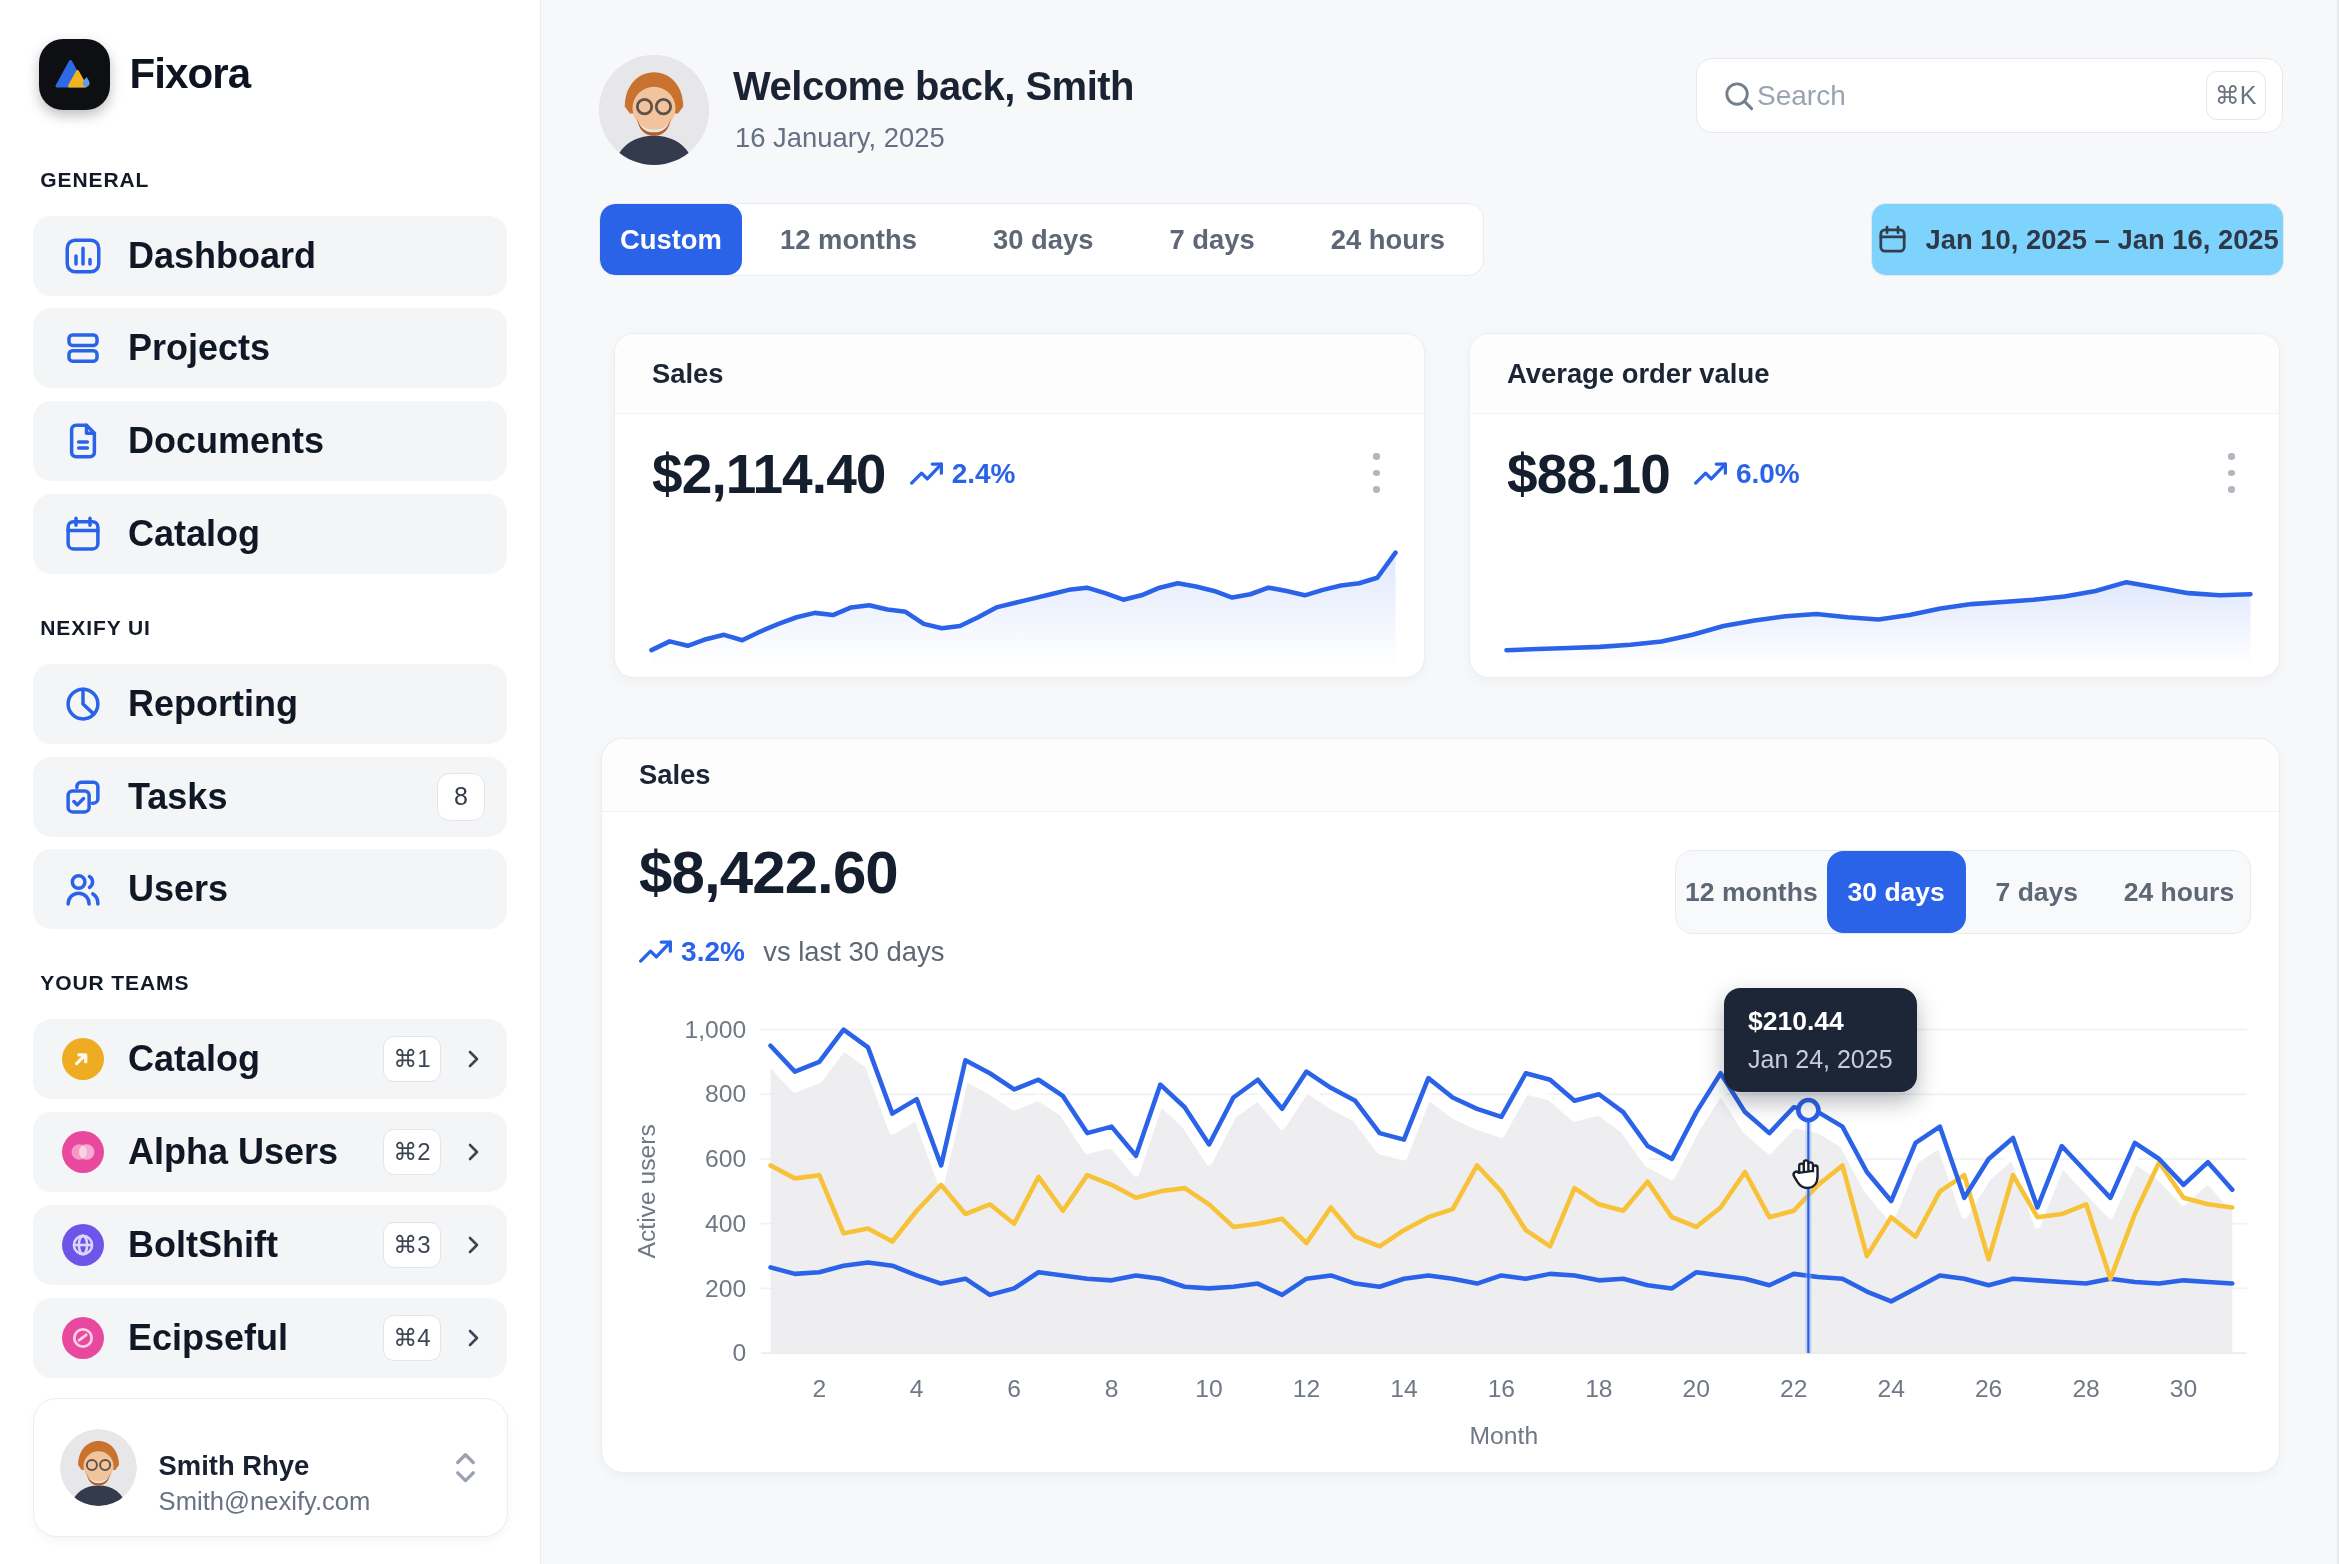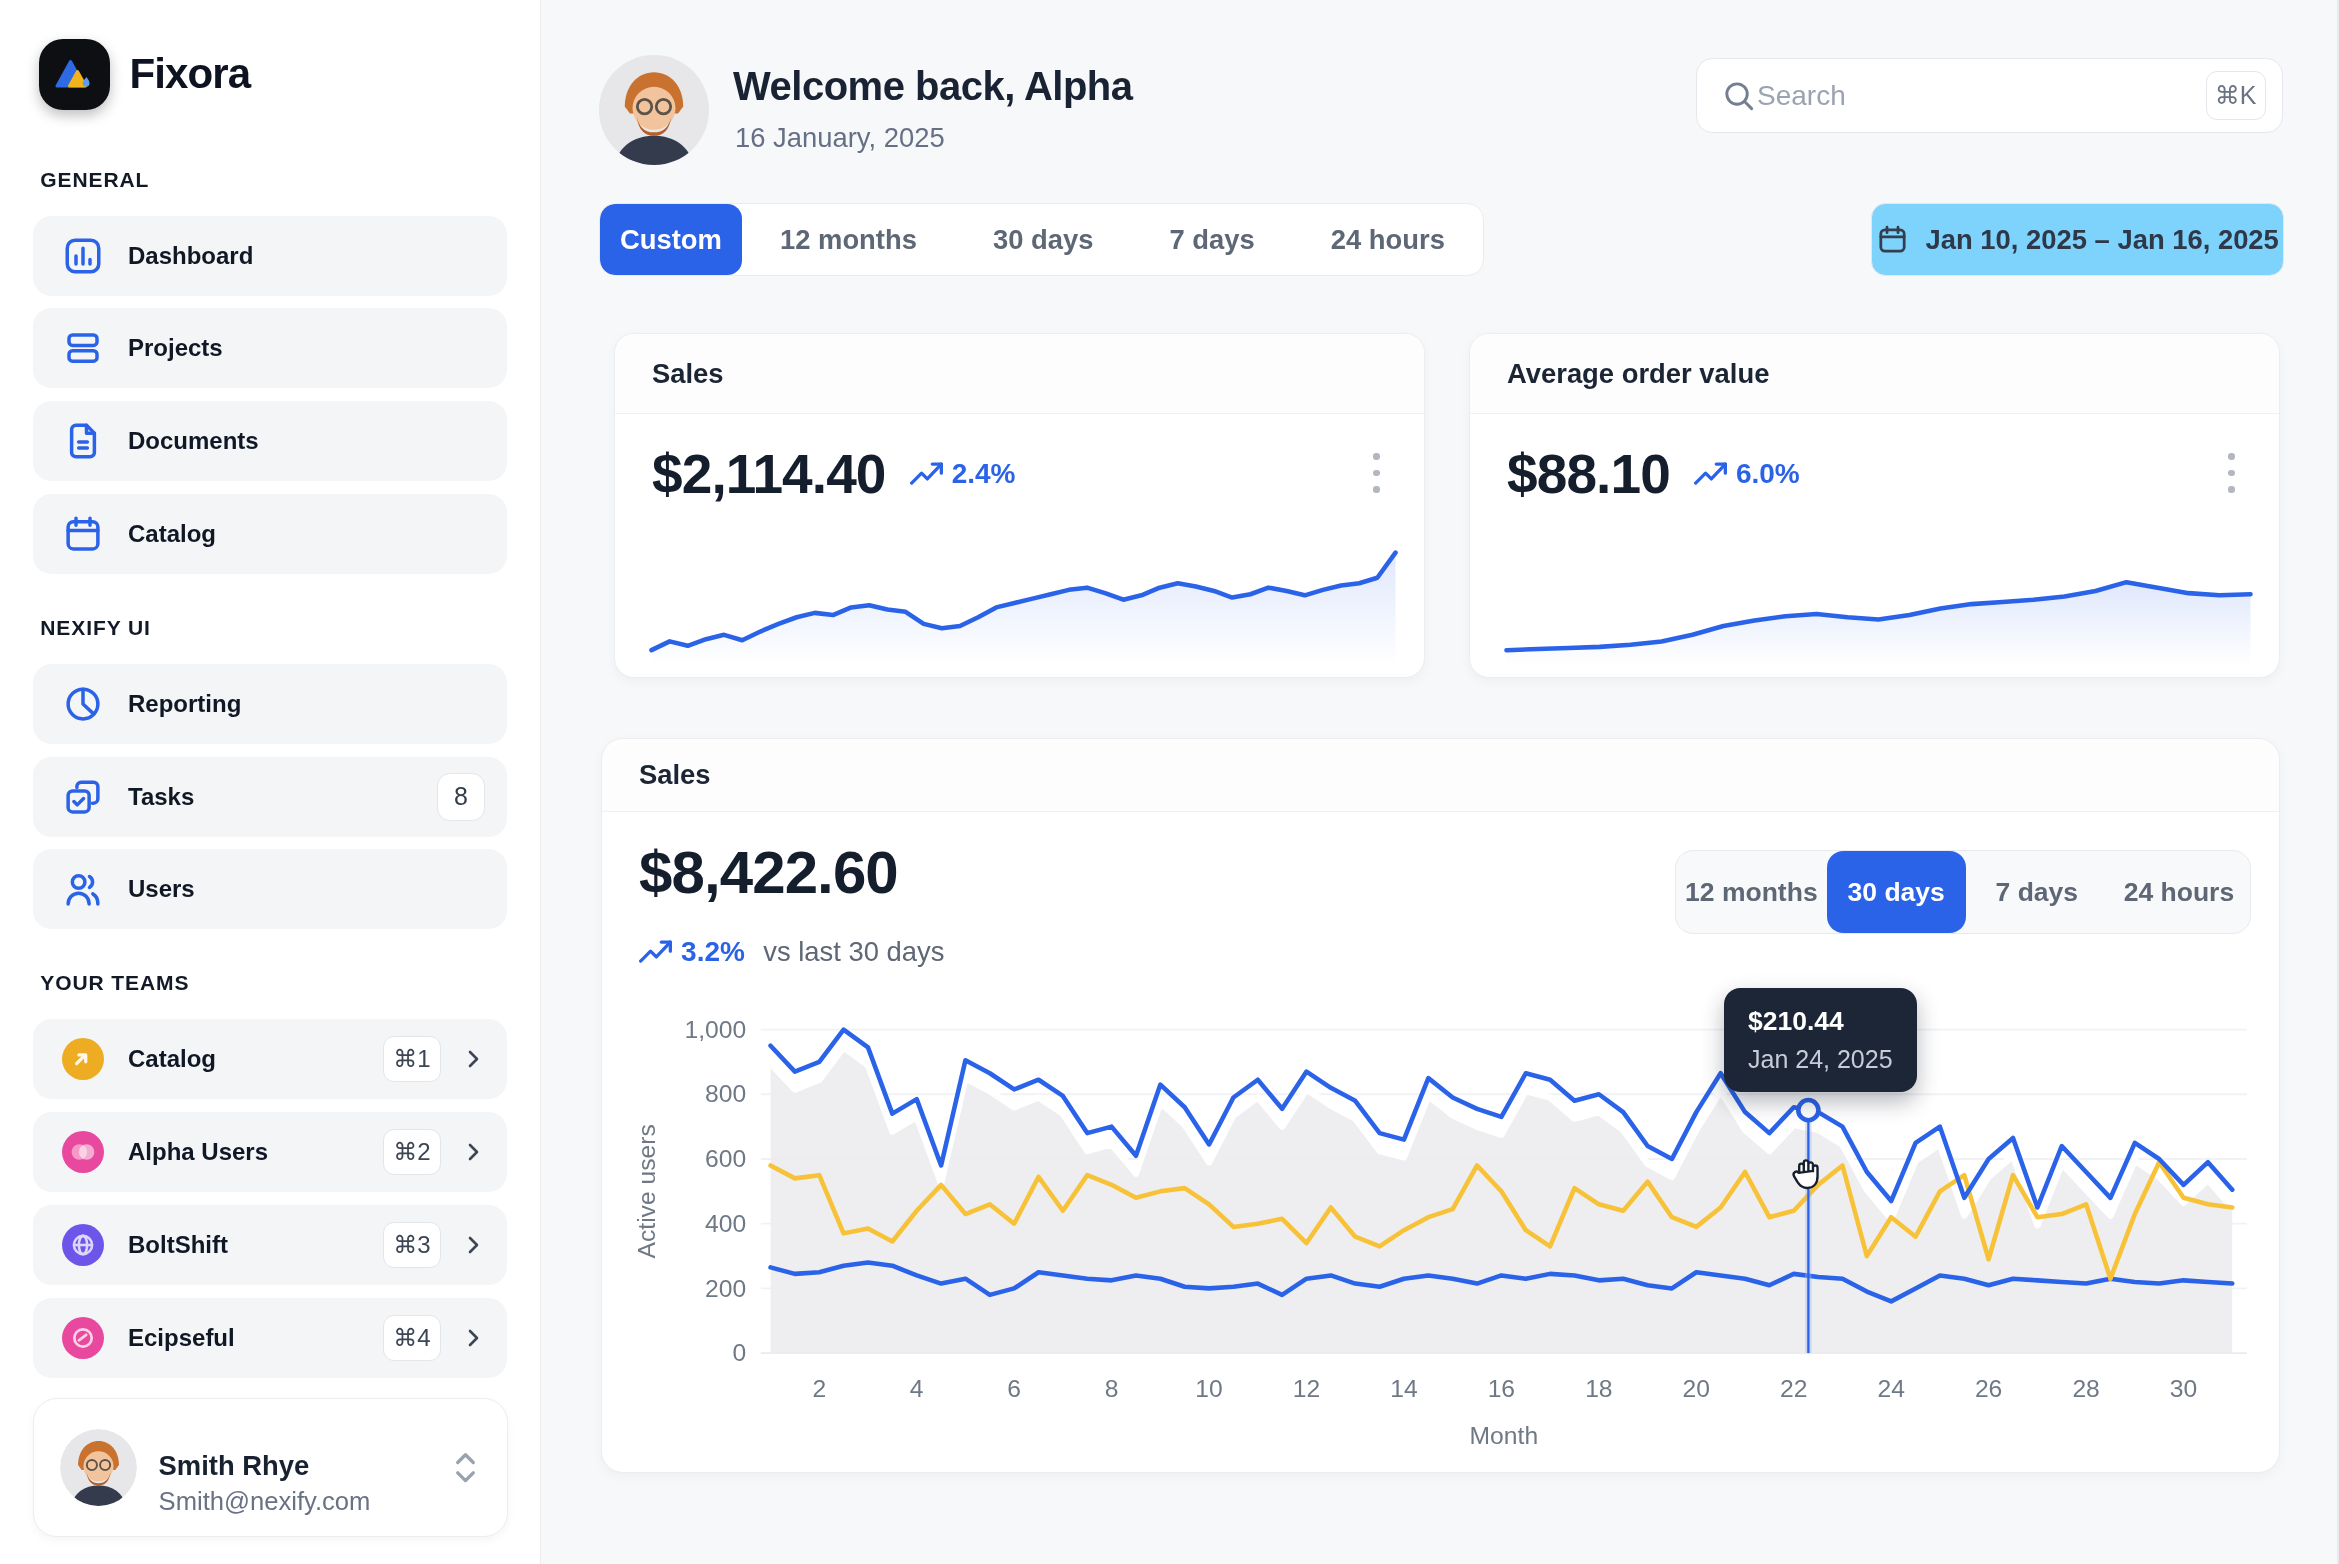--- a/index.html
+++ b/index.html
@@ -16,21 +16,21 @@
   .logo-name { font-size:42px; font-weight:700; letter-spacing:-0.9px; color:#0d1321; }
   .section-label { font-size:21px; font-weight:700; letter-spacing:0.9px; color:#121a28; margin-left:7.3px; }
   .lbl-general { margin-top:58px; }
   .lbl-nexify { margin-top:42px; }
   .lbl-teams  { margin-top:42px; }
   .nav-group { margin-top:24px; }
   .nav-item { display:flex; align-items:center; height:80px; background:#f4f5f6;
     border-radius:18.3px; margin-bottom:12.8px; padding:0 22px 0 29px; cursor:pointer; }
   .nav-icon { width:42px; height:42px; color:#2b63e8; flex:0 0 auto; }
   .nav-icon svg { width:42px; height:42px; display:block; }
-  .nav-label { font-size:24px; font-weight:600; color:#101826; margin-left:24px; flex:1; }
+  .nav-label { font-size:36px; font-weight:600; color:#101826; margin-left:24px; flex:1; }
   .count-badge { min-width:48px; height:48px; background:#fff; border:1.8px solid #e3e5e9;
     border-radius:12.8px; display:flex; align-items:center; justify-content:center;
     font-size:25px; color:#333c4a; }
   .team-avatar { width:42px; height:42px; border-radius:50%; flex:0 0 auto; }
   .shortcut-badge { min-width:58px; height:46px; padding:0 9.1px; background:#fff;
     border:1.8px solid #e3e5e9; border-radius:11px; display:flex; align-items:center;
     justify-content:center; font-size:24px; color:#3c4554; margin-right:20px; }
   .chev-right { width:24px; height:24px; color:#3c4554; }
   .user-card { position:absolute; left:33px; bottom:27.4px; width:475px; height:139px;
     background:#fff; border:1.8px solid #ebedf0; border-radius:24px; display:flex;
@@ -306,21 +306,21 @@
       <svg viewBox="0 0 64 64" width="110" height="110">
         <circle cx="32" cy="32" r="32" fill="#e7e7e9"></circle>
         <path d="M15 30c0-12 7.5-20 17-20s17 8 17 20l-3 4H18z" fill="#c9712f"></path>
         <circle cx="32" cy="31" r="12.5" fill="#f2c49e"></circle>
         <path d="M22 36c1 7.5 4.5 11 10 11s9-3.5 10-11c-1.5 6-4.5 9-10 9s-8.5-3-10-9z" fill="#b65f28"></path>
         <circle cx="26.5" cy="30" r="4.2" fill="none" stroke="#5c5248" stroke-width="1.6"></circle>
         <circle cx="37.5" cy="30" r="4.2" fill="none" stroke="#5c5248" stroke-width="1.6"></circle>
         <path d="M9 64c2.5-11 11.5-17 23-17s20.5 6 23 17z" fill="#333b4d"></path>
       </svg>
     </div>
-    <div class="hdr-title">Welcome back, Alpha</div>
+    <div class="hdr-title">Welcome back, Smith</div>
     <div class="hdr-date">16 January, 2025</div>
 
     <div class="search-box">
       <svg viewBox="0 0 24 24" fill="none" stroke="currentColor" stroke-width="2" stroke-linecap="round">
         <circle cx="11" cy="11" r="7"></circle>
           <path d="M16.5 16.5L21 21"></path>
         </svg>
       <input class="search-input" type="text" placeholder="Search" style="">
       <span class="kbd-badge">⌘K</span>
     </div>

